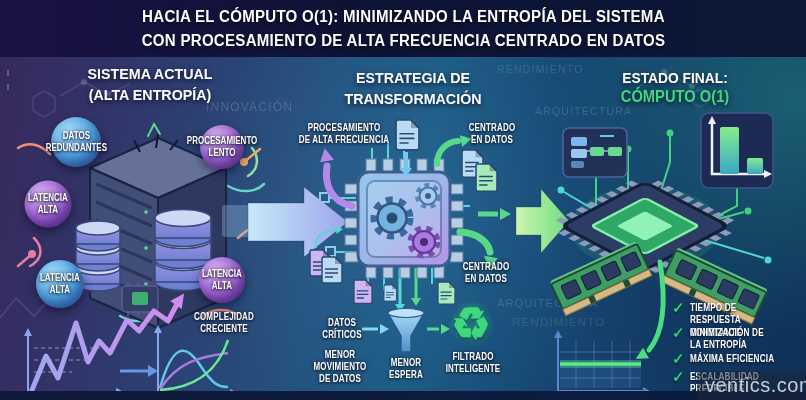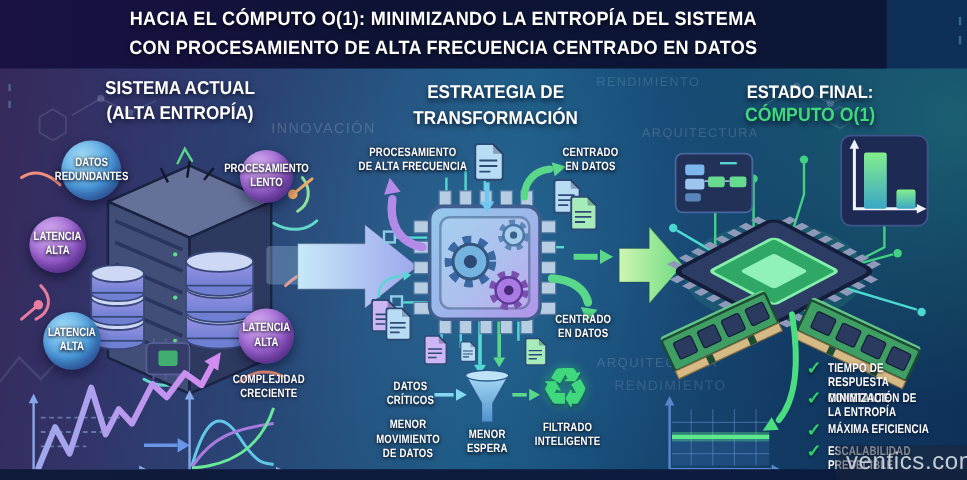--- a/index.html
+++ b/index.html
@@ -3,21 +3,21 @@
 <meta charset="utf-8">
 <style>
   html,body{margin:0;padding:0;background:#0e3058;}
   .stage{position:relative;width:806px;height:400px;overflow:hidden;
     font-family:"Liberation Sans",sans-serif;}
   .bg{position:absolute;left:0;top:57px;width:806px;height:343px;
     background:
       radial-gradient(circle at 99% 12%, rgba(45,165,150,.38), transparent 28%),
       radial-gradient(circle at 50% 45%, rgba(95,165,225,.16), transparent 50%),
       linear-gradient(98deg,#37295c 0%,#31356a 14%,#23527e 40%,#1b5a83 52%,#174a75 66%,#123a63 82%,#0e3058 100%);}
-  .header{position:absolute;left:0;top:0;width:739px;height:57px;z-index:5;
+  .header{position:absolute;left:0;top:0;width:806px;height:57px;z-index:5;
     background:linear-gradient(90deg,#1a1145,#0d1334 45%,#0c1738);
     display:flex;align-items:center;justify-content:center;}
   .title{font-size:16px;font-weight:700;color:#ffffff;text-align:center;white-space:pre-line;
     line-height:1.5;letter-spacing:.3px;transform:scaleX(.94);text-shadow:0 2px 3px rgba(0,0,10,.65);}
   .bottombar{position:absolute;left:0;top:391px;width:806px;height:9px;z-index:4;
     background:linear-gradient(90deg,#101a3a,#0b1c40);}
   .heading{position:absolute;color:#fff;font-weight:700;text-align:center;white-space:pre-line;
     line-height:1.35;text-shadow:0 2px 5px rgba(5,10,28,.8);z-index:3;transform:scaleX(.92);transform-origin:center top;}
   .lbl{position:absolute;color:#fff;font-weight:700;font-size:10px;line-height:1.22;text-align:center;
     white-space:pre-line;text-shadow:0 1px 3px rgba(8,12,30,.9),0 0 5px rgba(8,12,30,.5);z-index:3;
@@ -43,21 +43,21 @@
   .brand{position:absolute;left:697px;top:371px;z-index:6;background:rgba(28,38,58,.55);
     color:#c6ccd6;font-size:20px;padding:3px 8px;border-radius:3px;letter-spacing:.5px;}
   .art{position:absolute;left:0;top:0;z-index:2;pointer-events:none;}
 </style>
 </head>
 <body>
 
 <div class="stage">
   <div class="bg"></div>
 
-  <div class="wm" style="left:206px;top:100px;font-size:12px;color:rgba(200,214,235,.22);margin-left:20px;">INNOVACIÓN</div>
+  <div class="wm" style="left:206px;top:100px;font-size:12px;color:rgba(200,214,235,.22);">INNOVACIÓN</div>
   <div class="wm" style="left:497px;top:63px;font-size:10.5px;color:rgba(200,214,235,.18);">RENDIMIENTO</div>
   <div class="wm" style="left:535px;top:105px;font-size:10.5px;color:rgba(200,214,235,.2);">ARQUITECTURA</div>
   <div class="wm" style="left:497px;top:297px;font-size:11px;color:rgba(200,214,235,.2);">ARQUITECTURA</div>
   <div class="wm" style="left:512px;top:316px;font-size:11.5px;color:rgba(200,214,235,.16);">RENDIMIENTO</div>
 
   <svg class="art" width="806" height="400" viewBox="0 0 806 400">
     <defs>
       <linearGradient id="gArrow1" x1="0" y1="0" x2="1" y2="0">
         <stop offset="0" stop-color="#c6e9f8"></stop>
           <stop offset="1" stop-color="#9da6ec"></stop>

